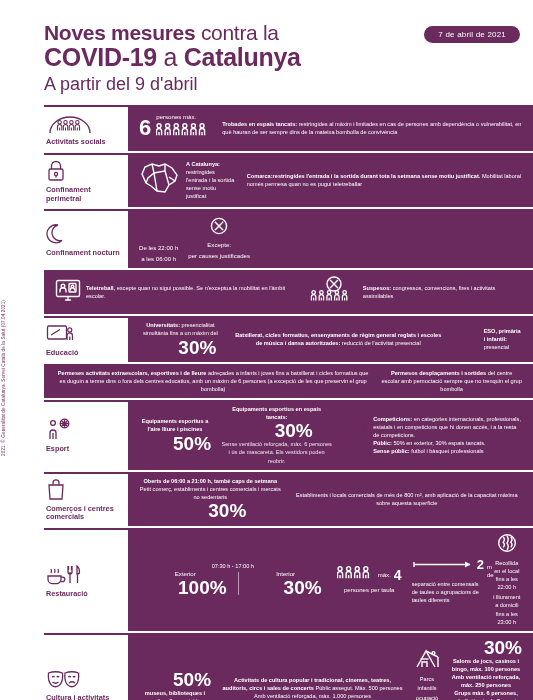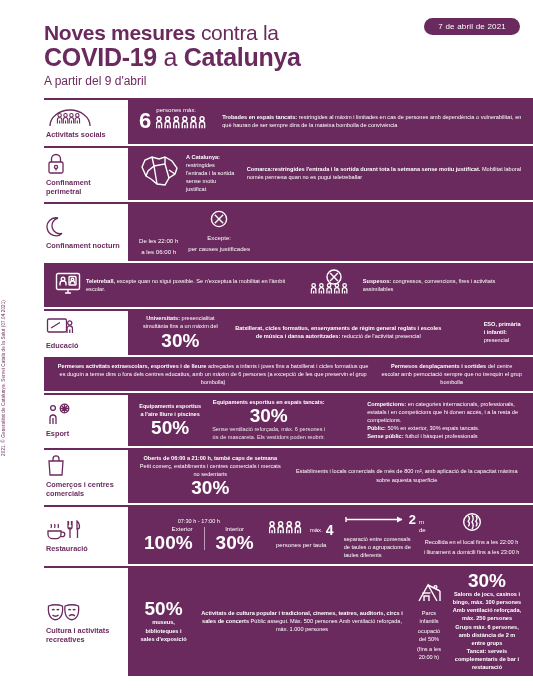--- a/index.html
+++ b/index.html
@@ -11,23 +11,23 @@
     overflow: hidden;
     position: relative;
   }
 
   
   #header { padding: 22px 18px 0 44px; position: relative; }
   .title-l1 { font-size: 21px; line-height: 1.05; letter-spacing: -0.3px; }
   .title-l1 .bold { font-weight: 700; }
   .title-l2 { font-size: 25px; line-height: 1.05; letter-spacing: -0.3px; font-weight: 700; }
   .title-l2 .reg { font-weight: 400; }
-  .subtitle { font-size: 12px; margin-top: 4px; font-weight: 400; }
+  .subtitle { font-size: 18px; margin-top: 4px; font-weight: 400; }
   #date-badge {
-    position: absolute; right: 13px; top: 18px;
+    position: absolute; right: 13px; top: 26px;
     background: #6B2A5E; color: #fff;
     border-radius: 11px; padding: 4px 14px;
     font-size: 8px; letter-spacing: .2px;
   }
 
   
   #copyright {
     position: absolute; left: 1px; top: 300px;
     transform-origin: left top;
     transform: rotate(-90deg) translate(-100%, 0);
@@ -50,21 +50,21 @@
     font-size: 7.3px; font-weight: 700; color: #6B2A5E;
     line-height: 1.18; margin-top: 3px;
   }
   .panel {
     flex: 1; background: #6B2A5E; color: #fff;
     display: flex; align-items: center;
     padding: 5px 6px;
   }
   .cell { padding: 0 5px; }
   .b { font-weight: 700; }
-  .big { font-size: 19px; font-weight: 700; line-height: 1; }
+  .big { font-size: 19px; font-weight: 700; line-height: 1; margin-left: 34px; }
   .bignum { font-size: 22px; font-weight: 700; line-height: 1; }
   .t9 { font-size: 5.6px; line-height: 1.45; }
   .t10 { font-size: 6.1px; line-height: 1.4; }
   .ctr { text-align: center; }
   .dim { opacity: .88; }
   svg.ico { stroke: #fff; fill: none; stroke-width: 1.4; }
   svg.icop { stroke: #6B2A5E; fill: none; stroke-width: 1.3; }
 
   .flexrow { display: flex; align-items: center; }
   .col { display: flex; flex-direction: column; }
@@ -320,21 +320,21 @@
             <path d="M22 3 v6 a2 2 0 0 0 4 0 V3 M24 9 v11 M22.5 3 v4 M25.5 3 v4"></path>
             <path d="M31 3 q2.5 2 2.5 6 q0 2-2.5 2 Z M31.5 11 v9"></path>
           </svg>
         </div>
         <div class="cat-label">Restauració</div>
       </div>
       <div class="panel">
         <div class="cell ctr">
           <div class="t9">07:30 h - 17:00 h</div>
           <div class="flexrow" style="align-items:stretch;">
-            <div class="col ctr" style="padding:0 5px;align-items:flex-end;">
+            <div class="col ctr" style="padding:0 5px;">
               <div class="t10">Exterior</div>
               <div class="big">100%</div>
             </div>
             <div class="vsep"></div>
             <div class="col ctr" style="padding:0 5px;">
               <div class="t10">Interior</div>
               <div class="big">30%</div>
             </div>
           </div>
         </div>

